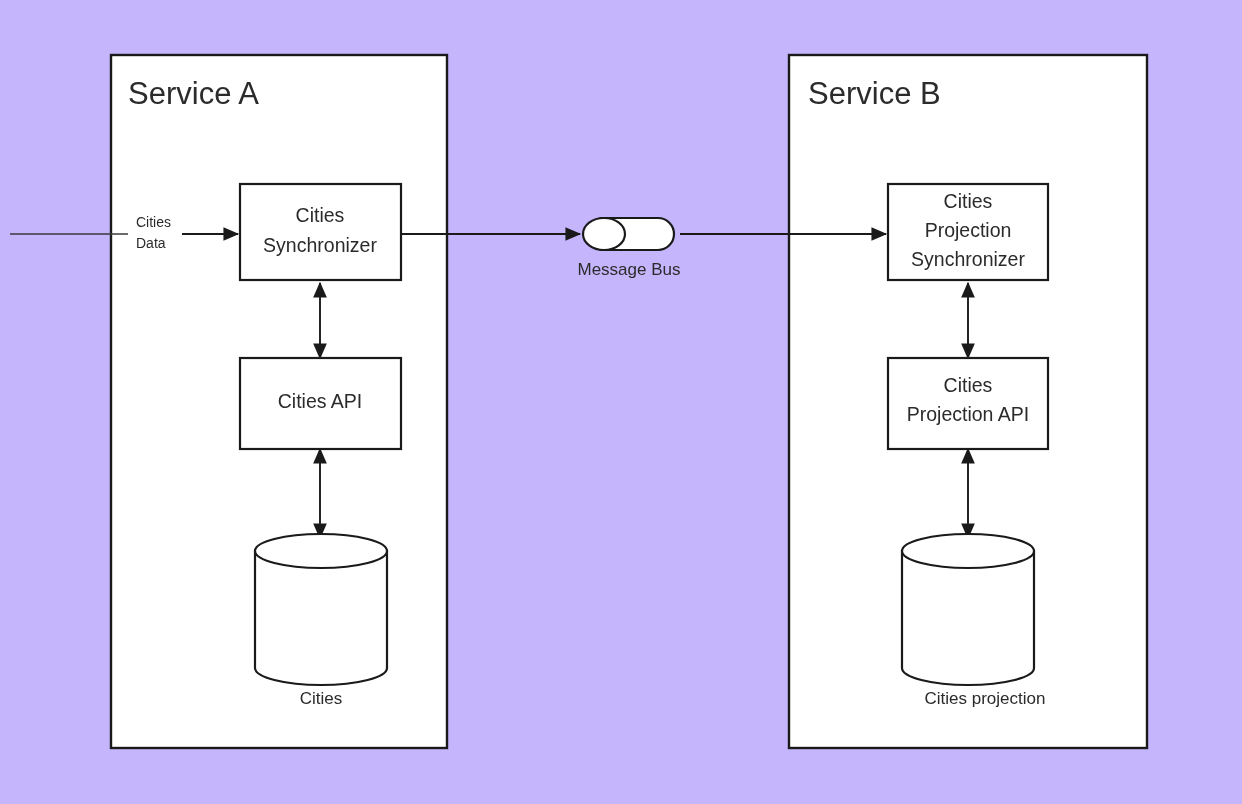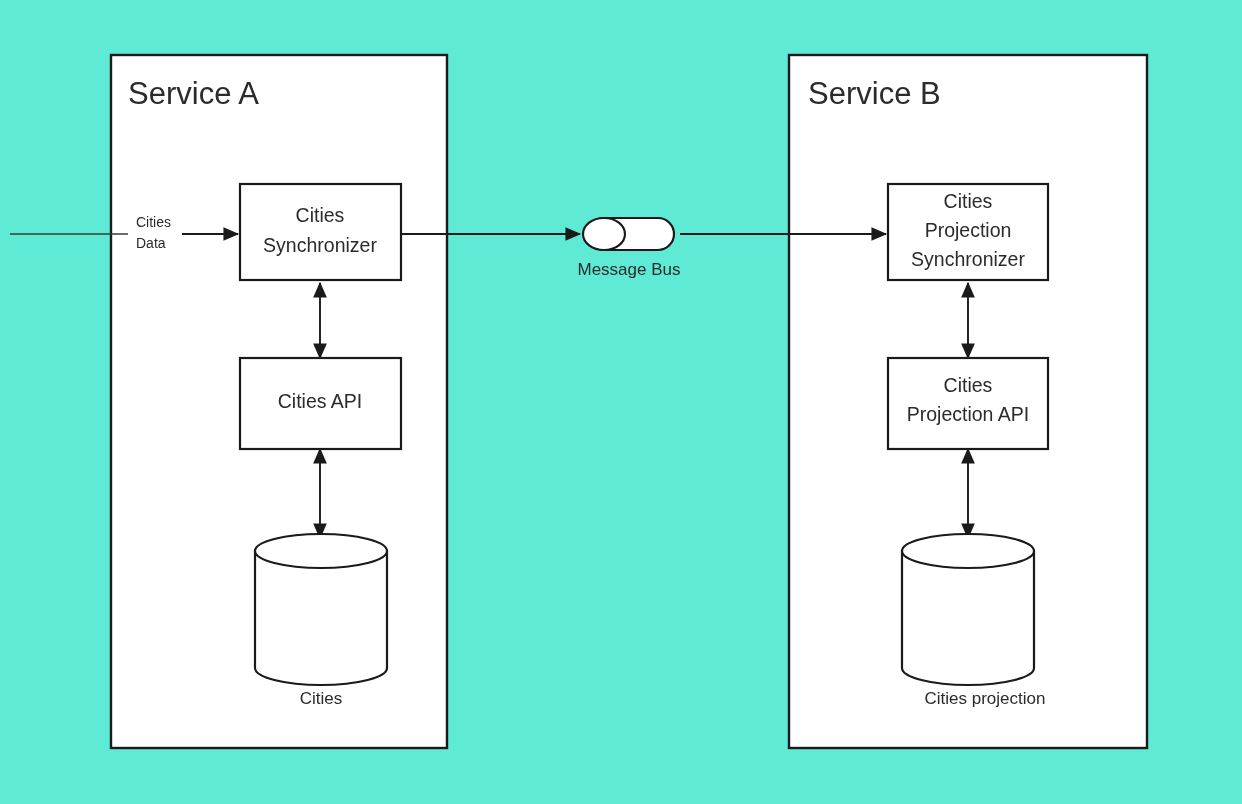--- a/index.html
+++ b/index.html
@@ -7,21 +7,21 @@
     padding: 0;
     background: #ffffff;
   }
   body {
     font-family: "Liberation Sans", sans-serif;
   }
   #canvas {
     position: relative;
     width: 1242px;
     height: 804px;
-    background: #5eead4;
+    background: #c4b5fd;
     overflow: hidden;
   }
   #diagram-svg {
     position: absolute;
     left: 0;
     top: 0;
     width: 1242px;
     height: 804px;
   }
   .shape-stroke {

